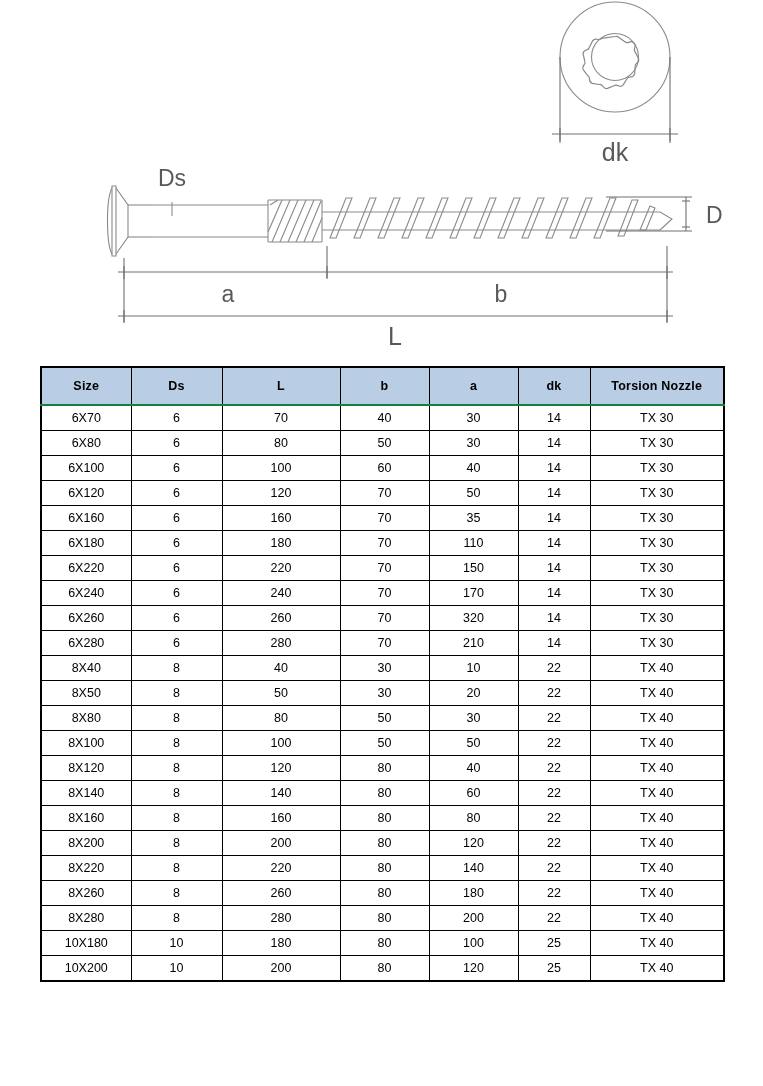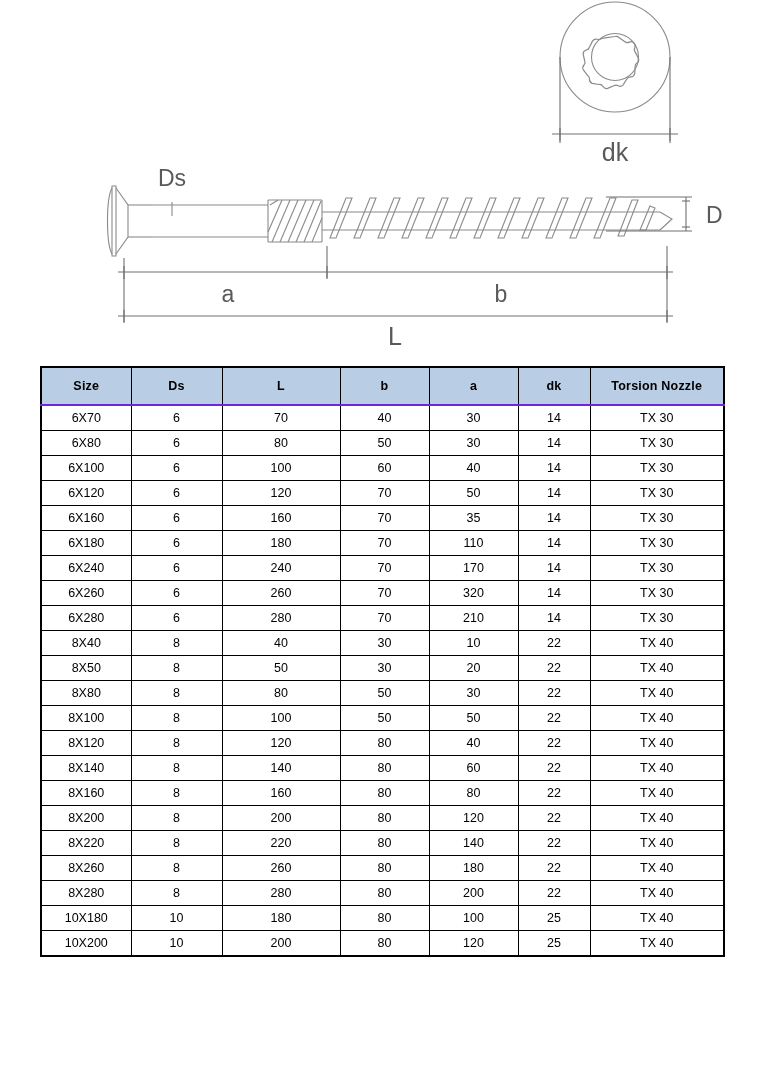--- a/index.html
+++ b/index.html
@@ -48,21 +48,21 @@
     vertical-align: middle;
     color: #000000;
     padding: 0;
   }
   table.spec thead th {
     background: #b9cde5;
     height: 36px;
     font-size: 12.5px;
     font-weight: bold;
     letter-spacing: 0.2px;
-    border-bottom: 2px solid #6d28d9;
+    border-bottom: 2px solid #15803d;
   }
   table.spec tbody td {
     height: 24px;
     font-size: 12.5px;
     font-weight: normal;
   }
   table.spec tbody tr:last-child td {
     border-bottom: 2px solid #000000;
   }
 
@@ -282,20 +282,29 @@
         <tr>
           <td>6X180</td>
           <td>6</td>
           <td>180</td>
           <td>70</td>
           <td>110</td>
           <td>14</td>
           <td>TX 30</td>
         </tr>
         <tr>
+          <td>6X220</td>
+          <td>6</td>
+          <td>220</td>
+          <td>70</td>
+          <td>150</td>
+          <td>14</td>
+          <td>TX 30</td>
+        </tr>
+        <tr>
           <td>6X240</td>
           <td>6</td>
           <td>240</td>
           <td>70</td>
           <td>170</td>
           <td>14</td>
           <td>TX 30</td>
         </tr>
         <tr>
           <td>6X260</td>

